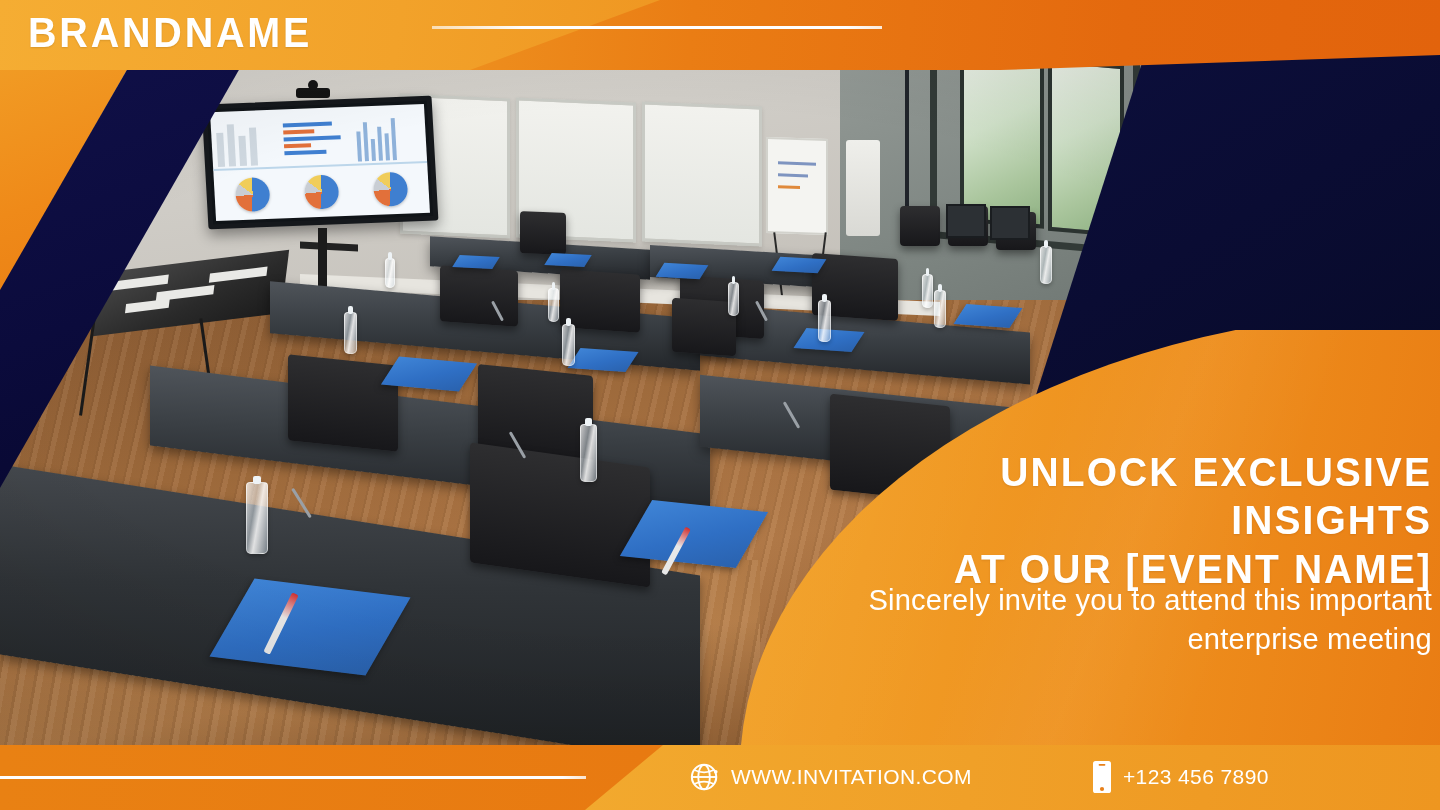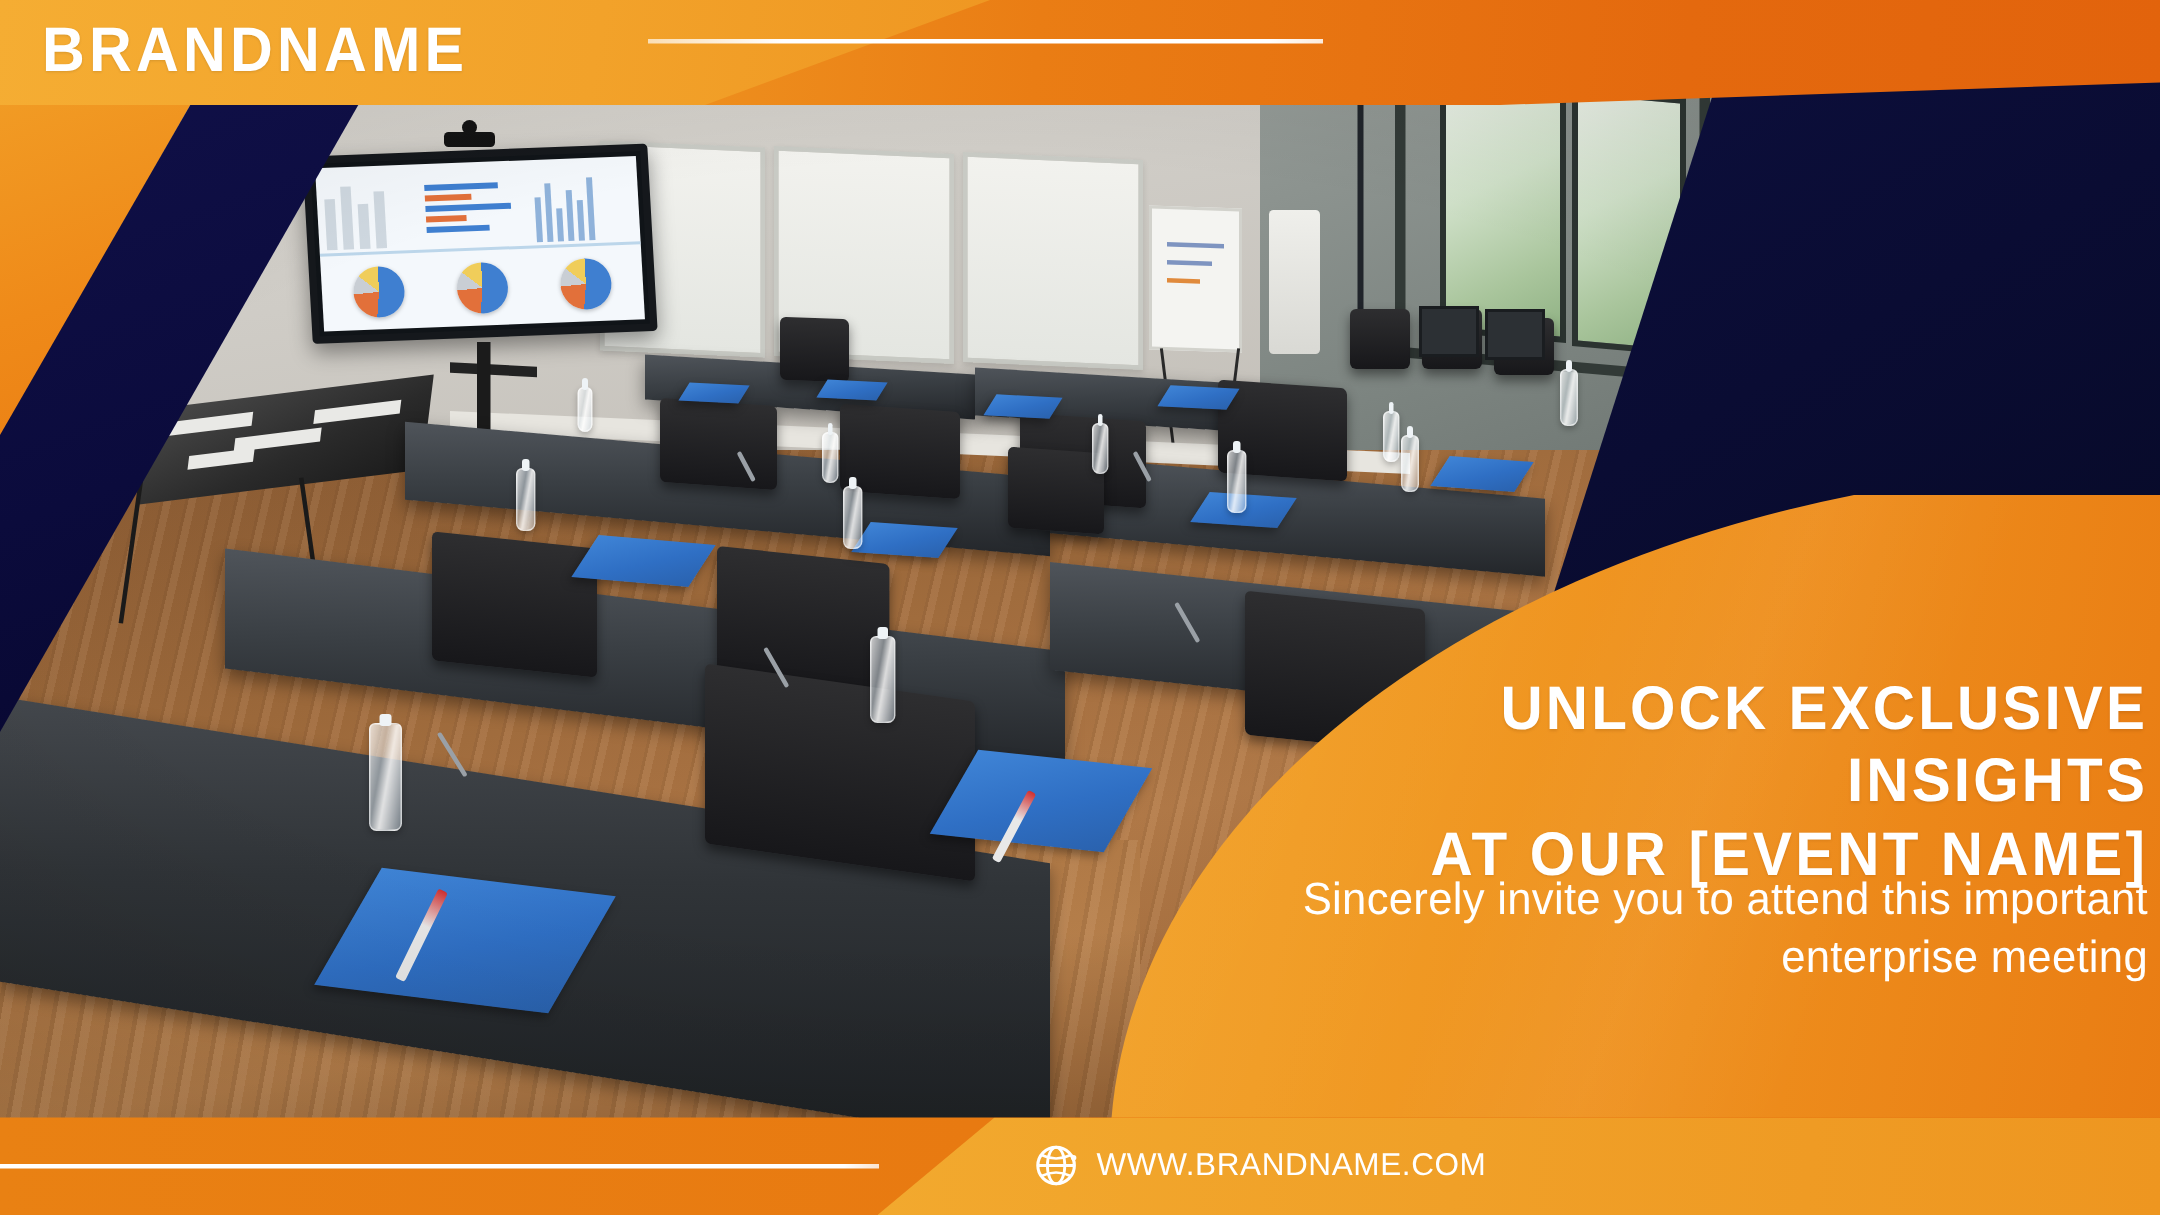--- a/index.html
+++ b/index.html
@@ -475,18 +475,26 @@
   <div class="footer-items">
     <div class="fitem">
       <svg class="icon-globe" width="30" height="30" viewBox="0 0 32 32">
         <circle cx="15" cy="16" r="13" fill="none" stroke="#ffffff" stroke-width="2.2"></circle>
         <ellipse cx="15" cy="16" rx="6.2" ry="13" fill="none" stroke="#ffffff" stroke-width="2"></ellipse>
         <line x1="2" y1="16" x2="28" y2="16" stroke="#ffffff" stroke-width="2"></line>
         <path d="M4.6 8.5 Q15 13.5 25.4 8.5" fill="none" stroke="#ffffff" stroke-width="1.9"></path>
         <path d="M4.6 23.5 Q15 18.5 25.4 23.5" fill="none" stroke="#ffffff" stroke-width="1.9"></path>
         <circle cx="27.5" cy="10.5" r="1.9" fill="#ffffff"></circle>
       </svg>
-      <span class="flabel">WWW.BRANDNAME.COM</span>
+      <span class="flabel">WWW.INVITATION.COM</span>
     </div>
 
+    <div class="fitem">
+      <svg class="icon-phone" width="20" height="34" viewBox="0 0 20 34">
+        <rect x="1" y="1" width="18" height="32" rx="2.6" fill="#ffffff"></rect>
+        <rect x="6.6" y="4" width="6.8" height="1.7" rx="0.85" fill="#e8801a"></rect>
+        <circle cx="10" cy="29" r="2.1" fill="#e8801a"></circle>
+      </svg>
+      <span class="flabel">+123 456 7890</span>
+    </div>
   </div>
 
 </div>
 
 </body></html>

